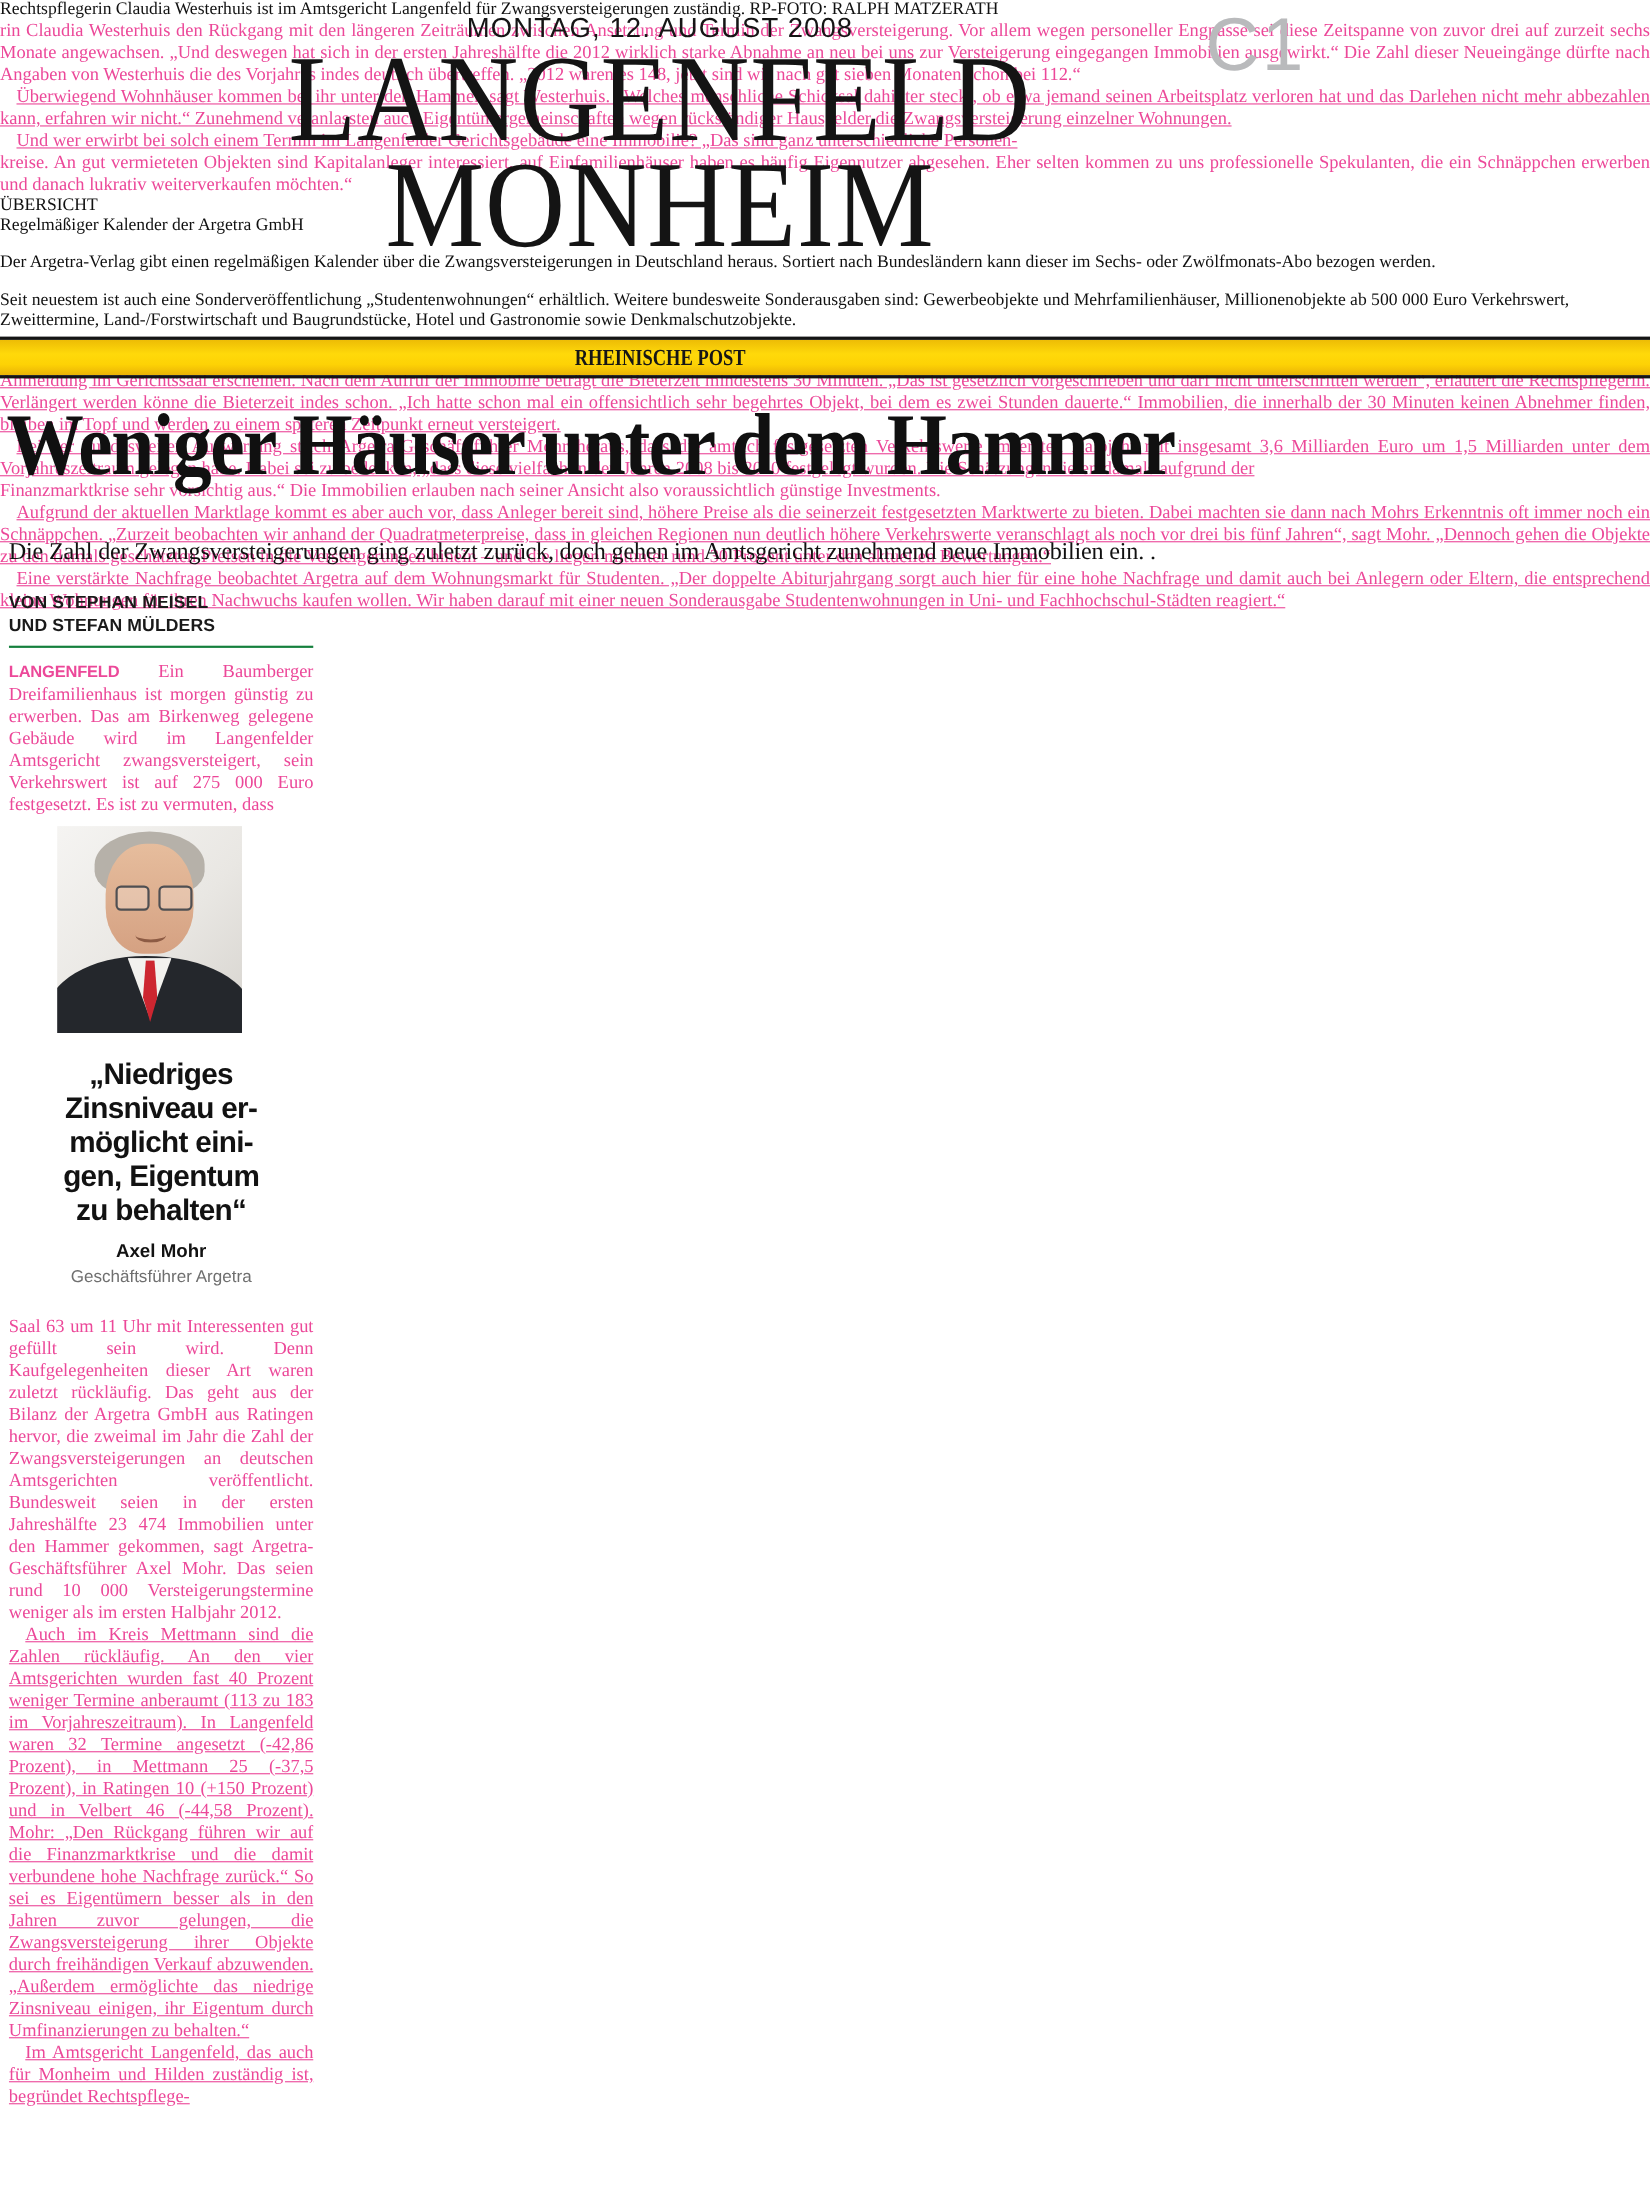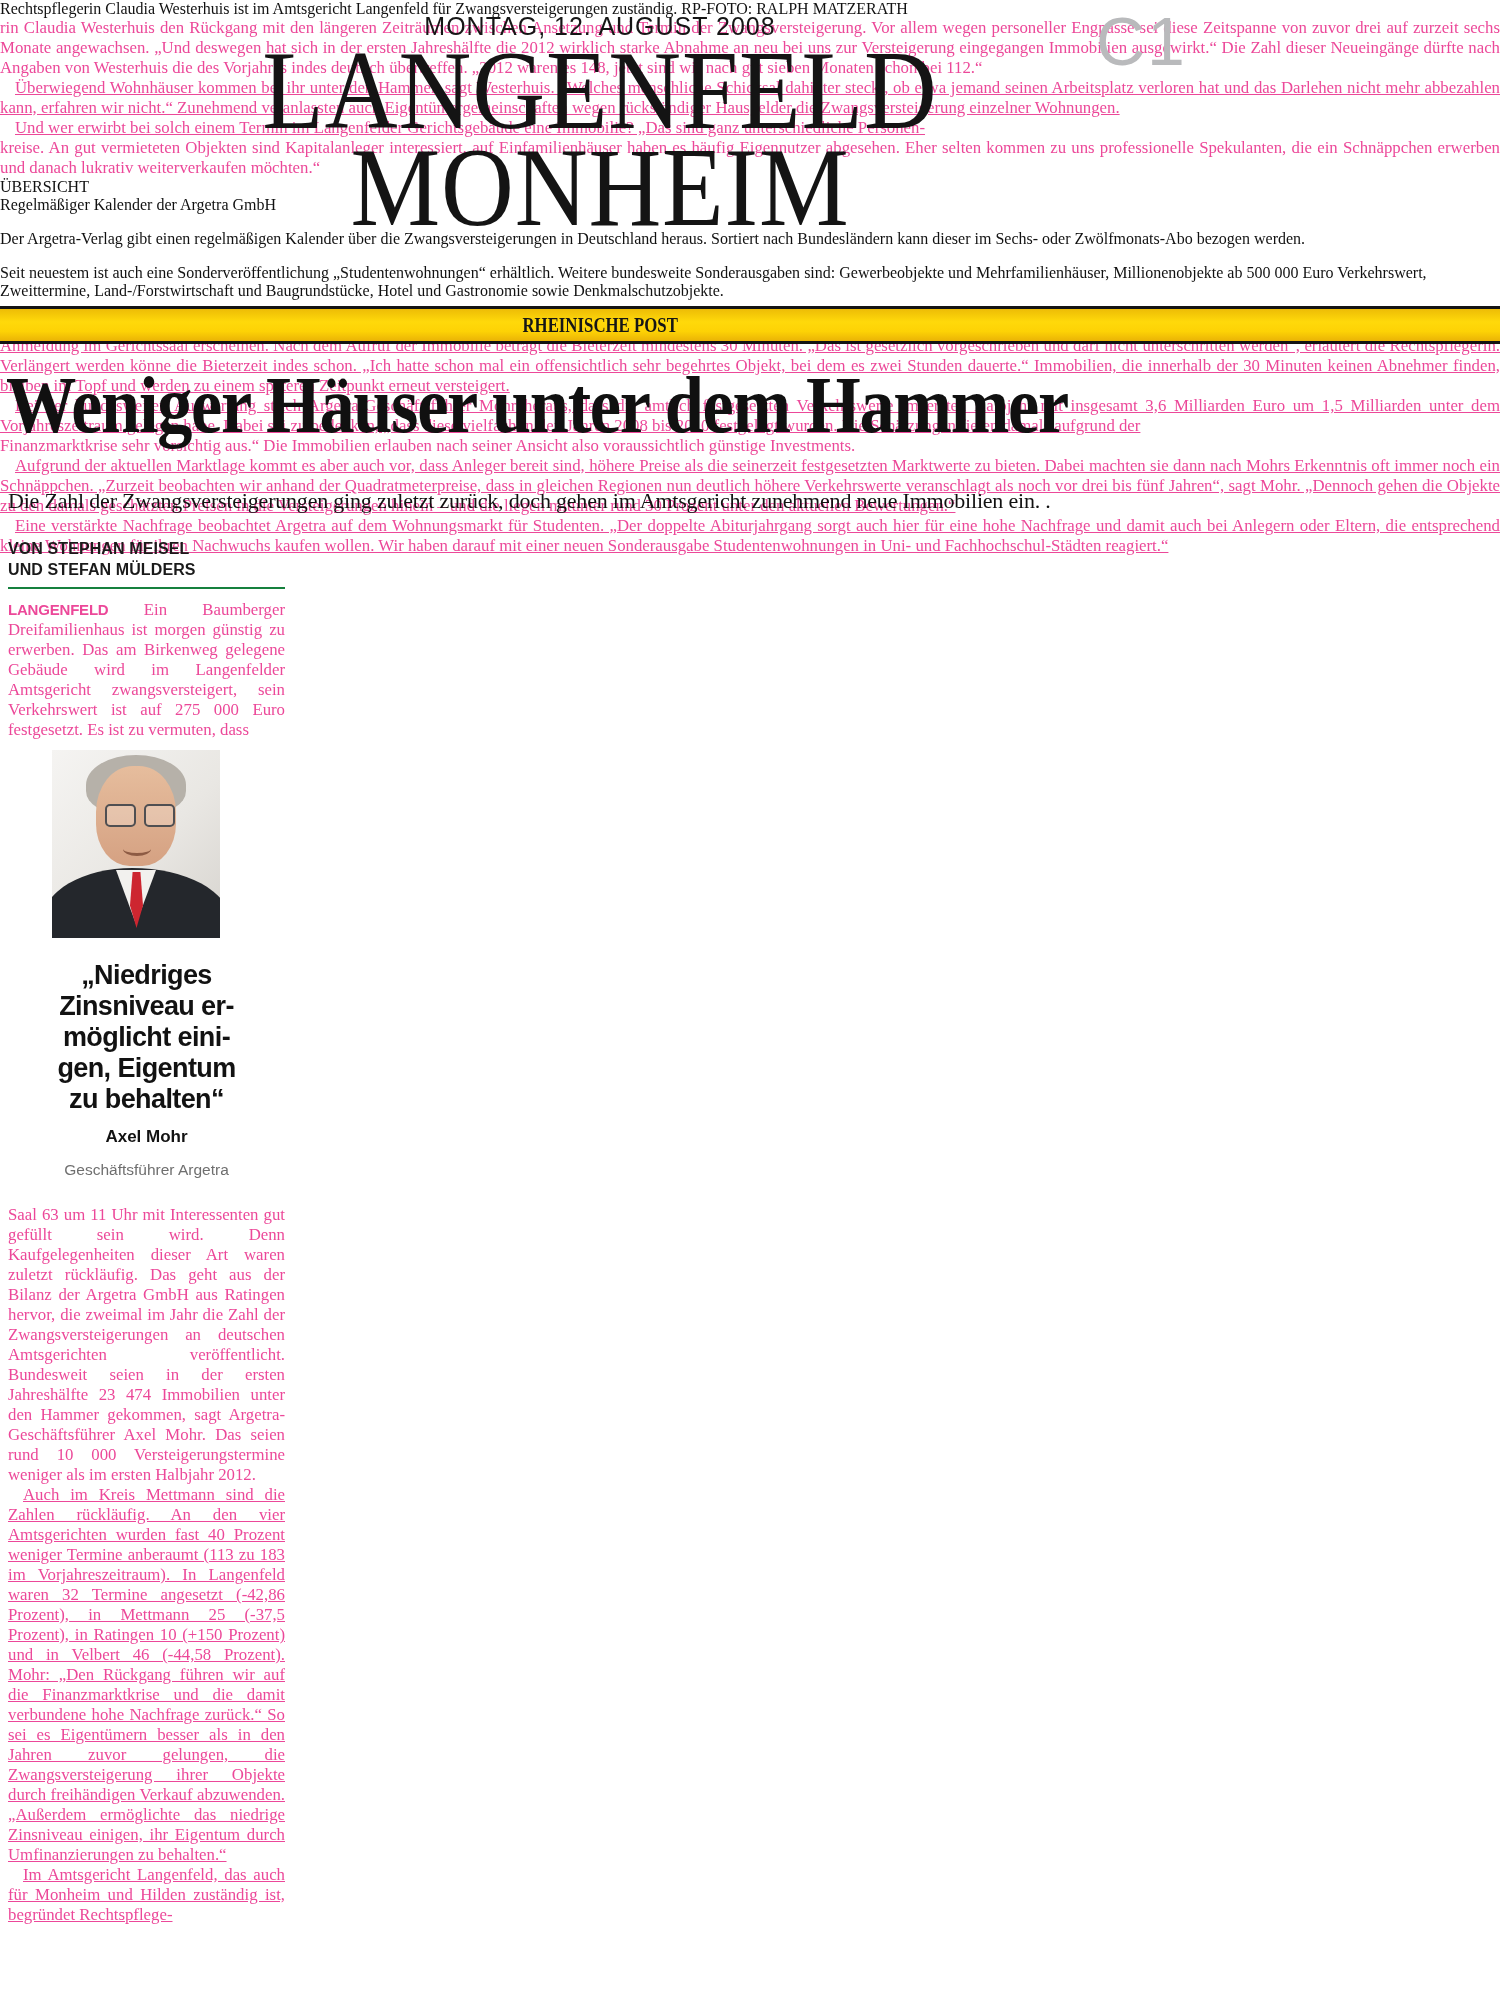--- a/index.html
+++ b/index.html
@@ -50,21 +50,21 @@
   .pt-suit{position:absolute;left:-10px;top:118px;width:188px;height:74px;background:#24272c;
            border-radius:48% 52% 0 0 / 72% 72% 0 0;}
   .pt-shirt{position:absolute;left:64px;top:120px;width:40px;height:54px;background:#f2f1ee;
             clip-path:polygon(0 0,100% 0,50% 100%);}
   .pt-tie{position:absolute;left:78px;top:122px;width:13px;height:56px;background:#cd2630;
           clip-path:polygon(20% 0,80% 0,100% 60%,50% 100%,0 60%);}
   .pullquote{margin-top:22px;font-family:"Liberation Sans",sans-serif;font-weight:700;
              font-size:27px;line-height:31px;text-align:center;letter-spacing:-.6px;color:#121212;}
   .quote-author{margin-top:12px;text-align:center;font-family:"Liberation Sans",sans-serif;
                 font-weight:700;font-size:17px;color:#121212;}
-  .quote-role{margin-top:14px;text-align:center;font-family:"Liberation Sans",sans-serif;
+  .quote-role{margin-top:4px;text-align:center;font-family:"Liberation Sans",sans-serif;
               font-size:15.5px;color:#6f6f6f;}
   .col1-rest{margin-top:26px;}
 
   
   .photo{position:absolute;left:300px;top:538px;width:1164px;height:720px;overflow:hidden;
          background:linear-gradient(100deg,#eceae4 0%,#ded7c9 20%,#c9b astonishing 0;background:linear-gradient(100deg,#eceae4 0%,#ded7c9 20%,#c9b astonishing);}
   .photo{background:linear-gradient(100deg,#eceae4 0%,#ded7c9 20%,#c9b astonishing);}
   
   .photo{background:linear-gradient(100deg,#eceae4 0%,#ded7c9 20%,#c4ab84 40%,#b58e5c 70%,#a87c4b 100%);}
   .photo::after{content:"";position:absolute;inset:0;box-shadow:inset 0 0 130px rgba(60,40,20,.28);}

